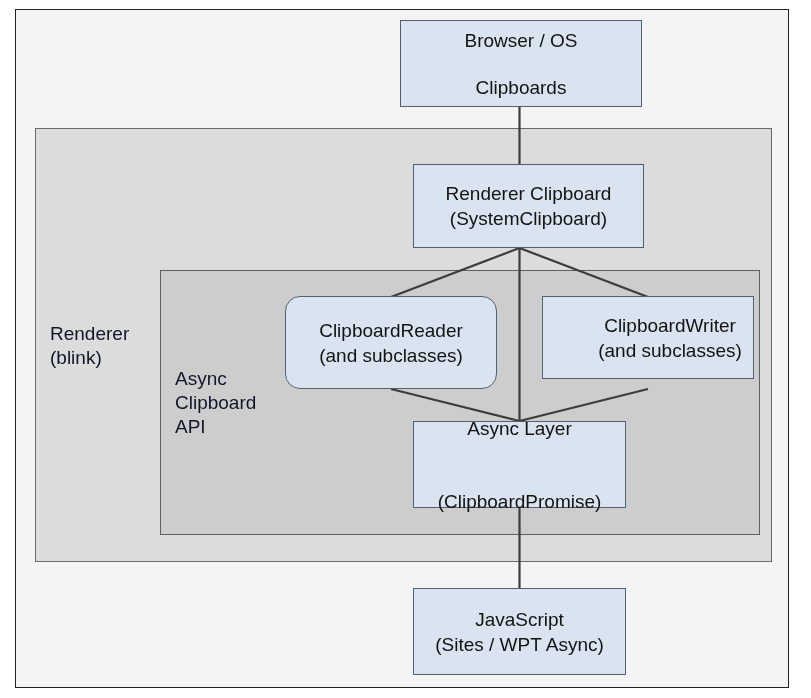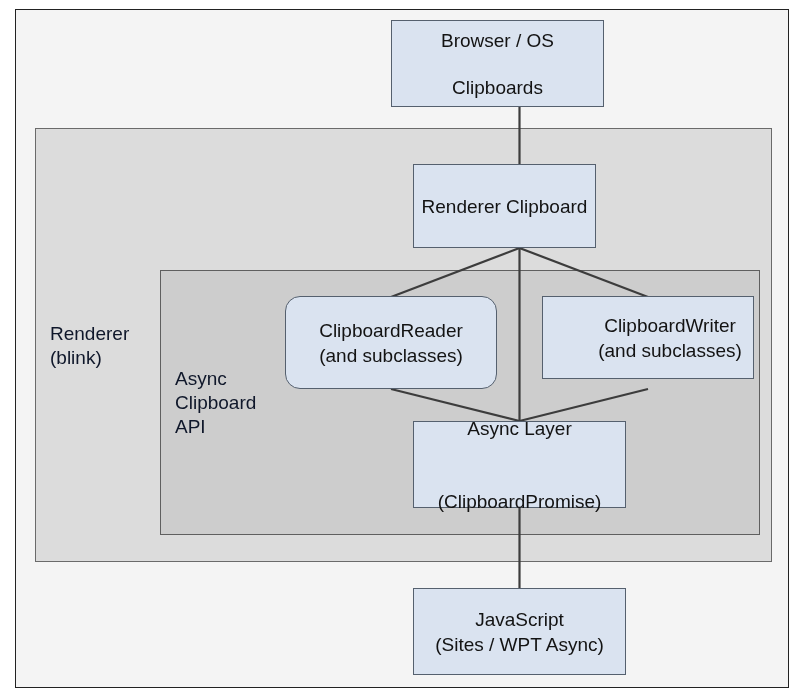--- a/index.html
+++ b/index.html
@@ -76,22 +76,22 @@
     align-items: center;
     justify-content: center;
     color: #131313;
     font-size: 19px;
     line-height: 25px;
     text-align: center;
   }
   .node .line2 {
     display: block;
   }
-  #node-browser-os    { left: 391px; top: 20px;  width: 213px; height: 87px; gap: 22px; }
-  #node-renderer-clip { left: 413px; top: 164px; width: 183px; height: 84px; }
+  #node-browser-os    { left: 400px; top: 20px;  width: 242px; height: 87px; gap: 22px; }
+  #node-renderer-clip { left: 413px; top: 164px; width: 231px; height: 84px; }
   #node-clipboard-reader { left: 285px; top: 296px; width: 212px; height: 93px; border-radius: 15px; }
   #node-clipboard-writer { left: 542px; top: 296px; width: 212px; height: 83px; padding-left: 44px; }
   #node-async-layer   { left: 413px; top: 421px; width: 213px; height: 87px; gap: 48px; }
   #node-javascript    { left: 413px; top: 588px; width: 213px; height: 87px; }
 
   
   #connectors {
     position: absolute;
     left: 0;
     top: 0;
@@ -137,20 +137,21 @@
 Clipboard
 API</div>
 
   <div class="node" id="node-browser-os">
     <span class="line1">Browser / OS</span>
     <span class="line2">Clipboards</span>
   </div>
 
   <div class="node" id="node-renderer-clip">
     <span class="line1">Renderer Clipboard</span>
+    <span class="line2">(SystemClipboard)</span>
   </div>
 
   <div class="node" id="node-clipboard-reader">
     <span class="line1">ClipboardReader</span>
     <span class="line2">(and subclasses)</span>
   </div>
 
   <div class="node" id="node-clipboard-writer">
     <span class="line1">ClipboardWriter</span>
     <span class="line2">(and subclasses)</span>

